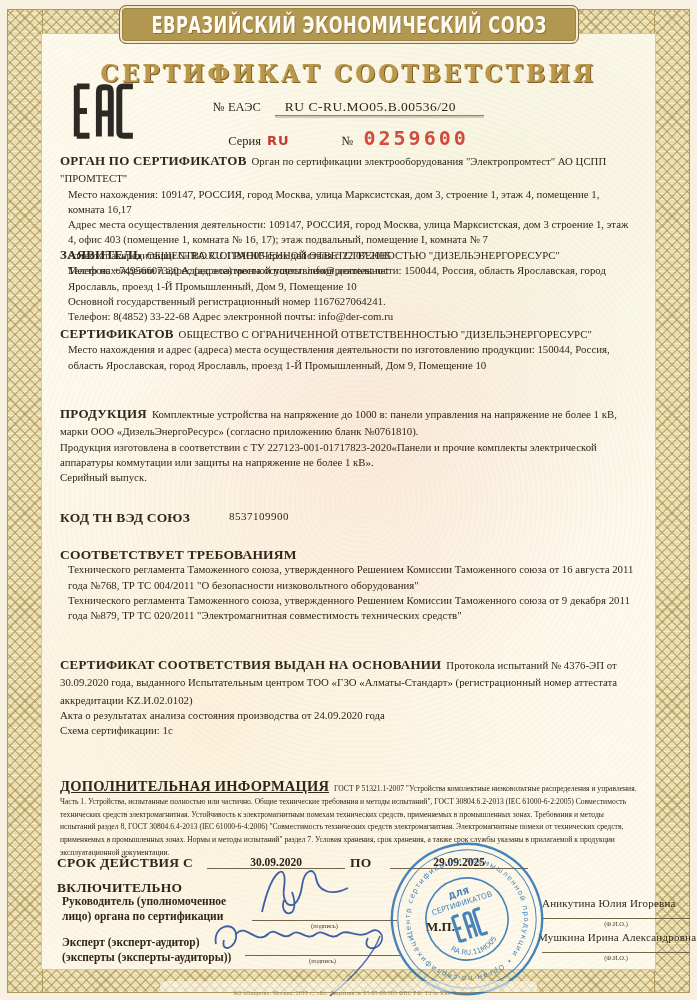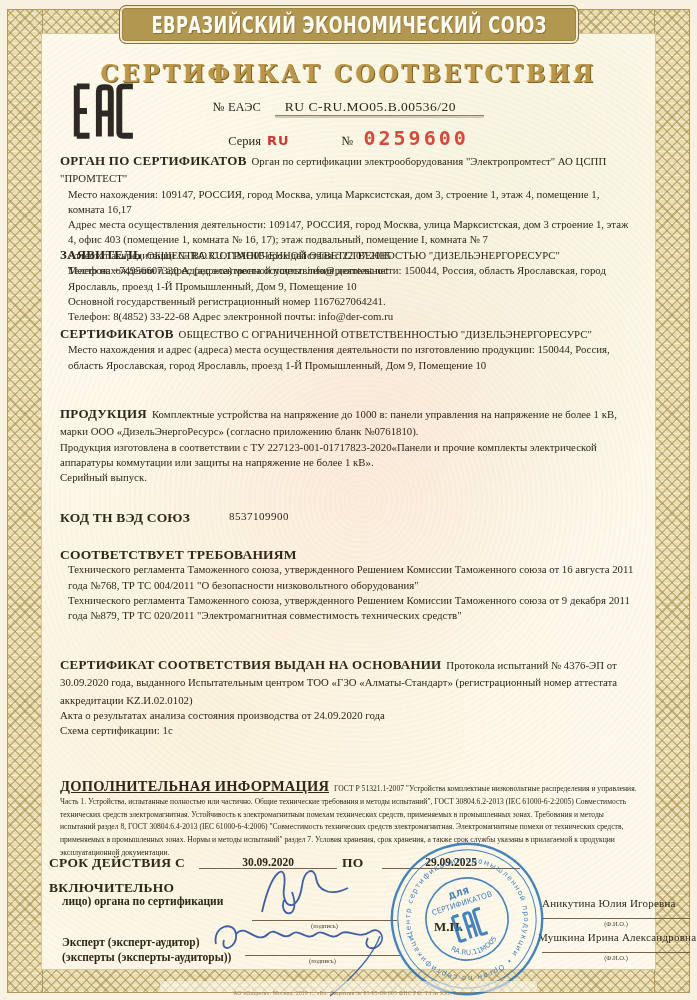--- a/index.html
+++ b/index.html
@@ -51,32 +51,32 @@
   .content{position:absolute;left:60px;width:577px;top:0;height:1000px;z-index:3;}
   .sec{position:absolute;left:0;width:100%;line-height:15.3px;}
   .st{font-weight:bold;font-size:13px;letter-spacing:.2px;margin-right:5px;}
   .si{font-size:10.8px;}
   .sl{font-size:10.8px;padding-left:8px;line-height:15.3px;}
   .code-val{font-size:11px;margin-left:34px;letter-spacing:.5px;vertical-align:2px;}
   .sec-addl{line-height:9.8px;}
   .sec-addl .st{font-size:14.5px;letter-spacing:.2px;text-decoration:underline;}
   .sec-addl .si{font-size:7.6px;}
   
-  .validity{position:absolute;left:49px;top:855px;width:600px;height:52px;z-index:3;}
+  .validity{position:absolute;left:57px;top:855px;width:600px;height:52px;z-index:3;}
   .vlabel{position:absolute;font-weight:bold;font-size:13.5px;letter-spacing:.3px;}
   .vdate{position:absolute;font-weight:bold;font-size:11.5px;text-align:center;
     border-bottom:1px solid #756document445a;}
   .vdate{border-bottom:1px solid #75644a;}
   
   .sig-area{position:absolute;left:60px;top:891px;width:640px;height:92px;z-index:3;}
   .sig-label{position:absolute;font-weight:bold;font-size:11.5px;line-height:14.5px;width:220px;}
   .line{position:absolute;border-bottom:1px solid #75644a;height:1px;}
   .cap{position:absolute;font-size:6.5px;color:#4a3e2b;text-align:center;}
   .pname{position:absolute;font-size:11px;letter-spacing:.2px;}
-  .mp{position:absolute;font-weight:bold;font-size:13px;margin-left:8px;}
+  .mp{position:absolute;font-weight:bold;font-size:13px;}
   .sigsvg{position:absolute;z-index:6;}
   .stamp{position:absolute;left:388px;top:840px;z-index:5;opacity:.88;}
   
   .footer-strip{position:absolute;left:160px;right:160px;bottom:8px;height:11px;z-index:7;
     background:rgba(255,253,246,.55);border-radius:4px;text-align:center;}
   .footer-strip span{font-size:5.5px;color:#8f7f55;line-height:11px;letter-spacing:.3px;}
 </style>
 </head>
 <body>
 
@@ -162,20 +162,21 @@
   <div class="validity">
     <span class="vlabel" style="left:0;top:0">СРОК ДЕЙСТВИЯ С</span>
     <span class="vdate" style="left:150px;top:1px;width:138px">30.09.2020</span>
     <span class="vlabel" style="left:293px;top:0">ПО</span>
     <span class="vdate" style="left:333px;top:1px;width:138px">29.09.2025</span>
     <span class="vlabel" style="left:0;top:25px">ВКЛЮЧИТЕЛЬНО</span>
   </div>
 
   <div class="sig-area">
     <div class="sig-label" style="left:2px;top:3px">
+      <div>Руководитель (уполномоченное</div>
       <div>лицо) органа по сертификации</div>
     </div>
     <div class="line" style="left:192px;top:28px;width:145px"></div>
     <div class="cap" style="left:192px;top:31px;width:145px">(подпись)</div>
     <div class="pname" style="left:482px;top:6px">Аникутина Юлия Игоревна</div>
     <div class="line" style="left:482px;top:26px;width:148px"></div>
     <div class="cap" style="left:482px;top:29px;width:148px">(Ф.И.О.)</div>
 
     <div class="sig-label" style="left:2px;top:44px">
       <div>Эксперт (эксперт-аудитор)</div>

